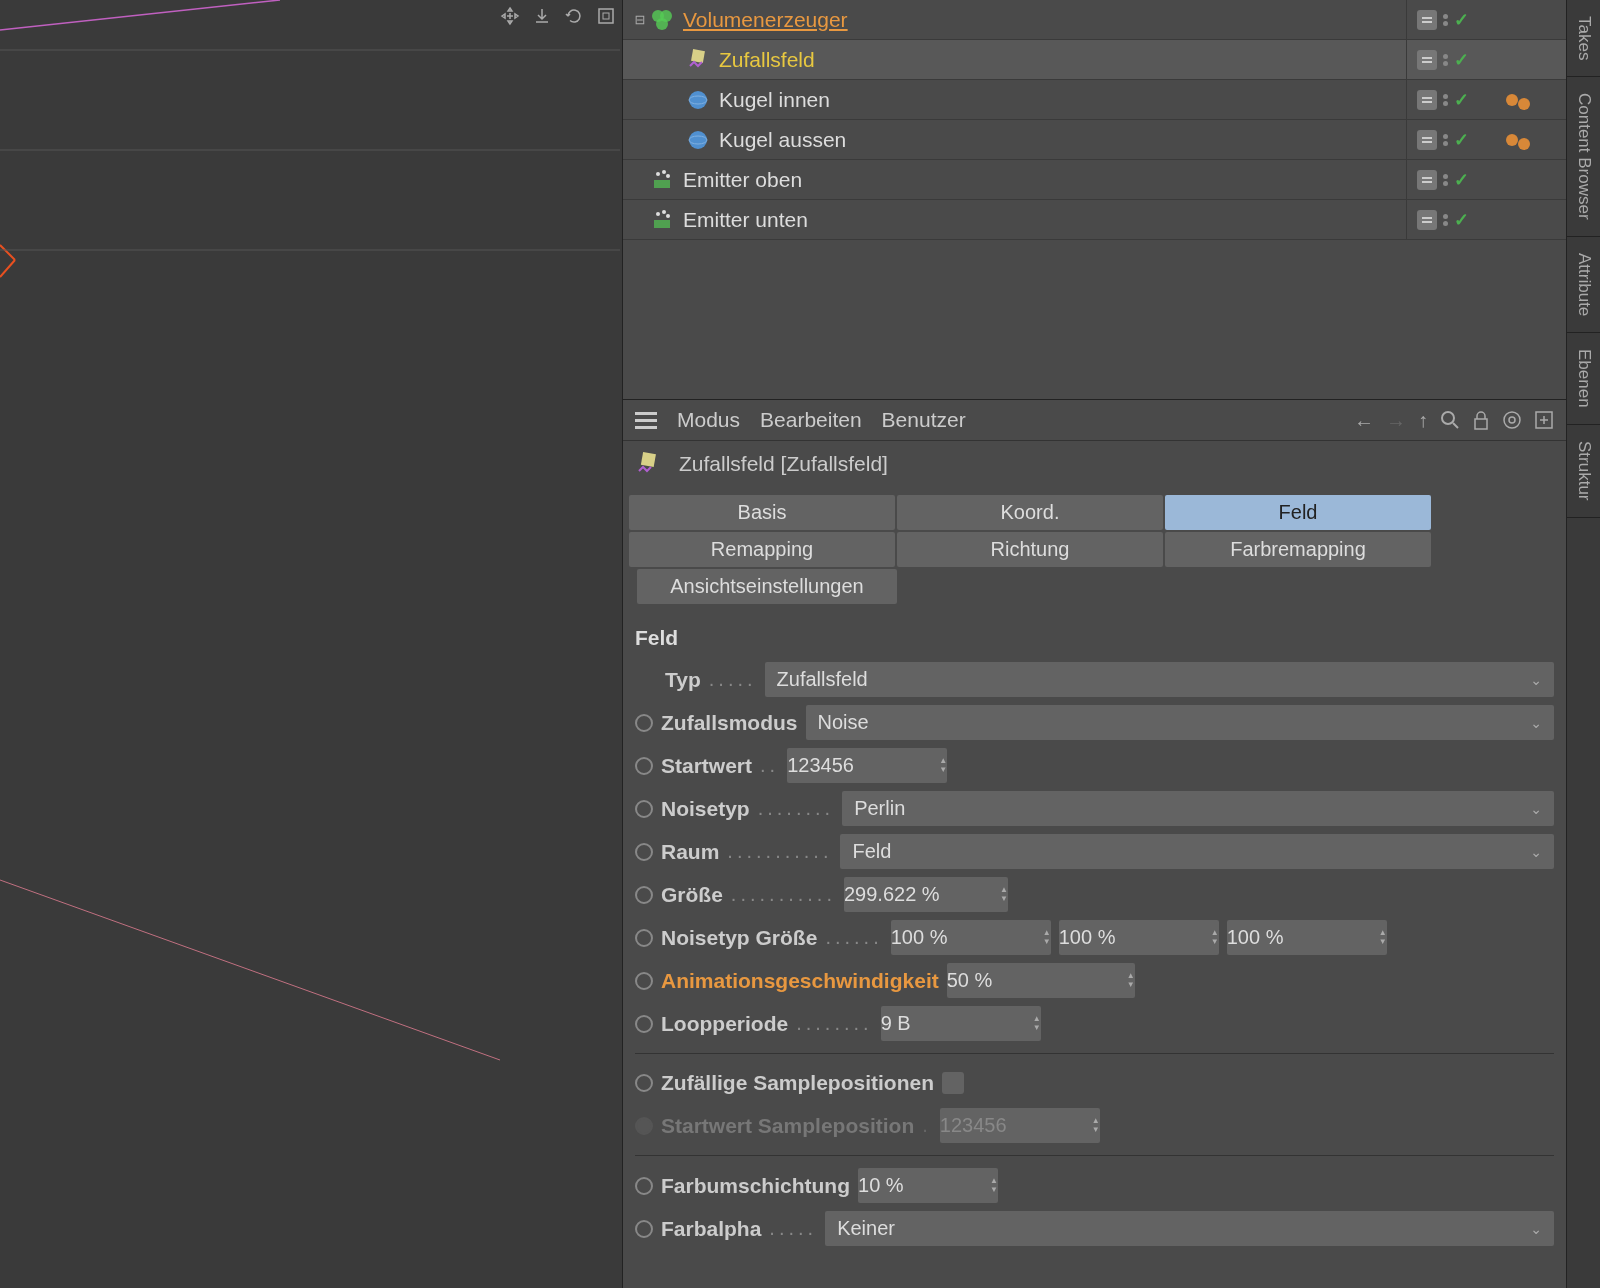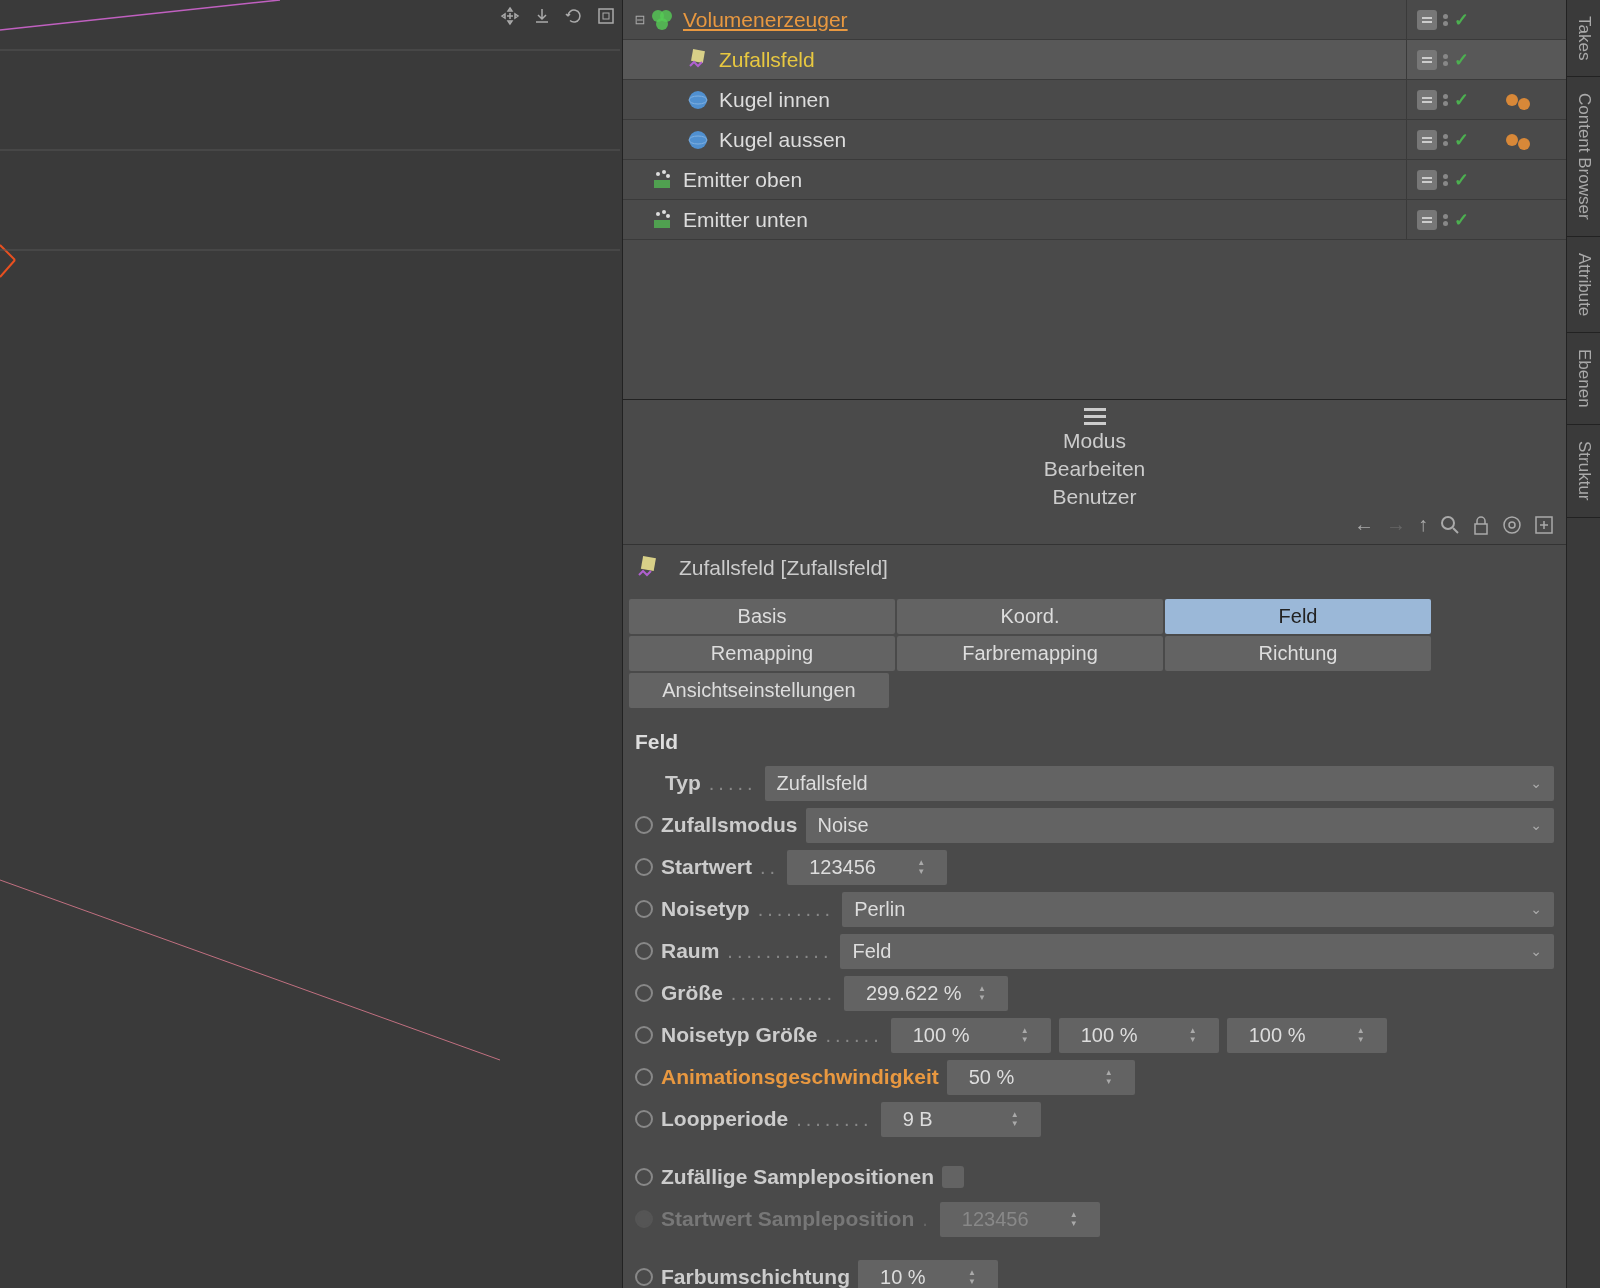--- a/index.html
+++ b/index.html
@@ -20,44 +20,44 @@
 .obj-label.yellow { color: #e8c840; }
 .obj-label.white { color: #ddd; }
 .obj-tags { width: 100px; display: flex; align-items: center; gap: 6px; justify-content: flex-start; padding-left: 10px; border-left: 1px solid #3a3a3a; height: 100%; }
 .tag-box { width: 20px; height: 20px; background: #777; border-radius: 3px; display: flex; align-items: center; justify-content: center; }
 .tag-dots { display: flex; flex-direction: column; gap: 2px; }
 .dot { width: 5px; height: 5px; border-radius: 50%; background: #888; }
 .check { color: #4caf50; font-size: 18px; font-weight: bold; }
 .obj-extra { width: 60px; display: flex; align-items: center; gap: 4px; }
 .orange-dot { width: 12px; height: 12px; border-radius: 50%; background: #d88838; }
 .attr-manager { flex: 1; background: #4a4a4a; display: flex; flex-direction: column; overflow: hidden; }
-.attr-header { display: flex; align-items: center; padding: 8px 12px; gap: 4px; border-bottom: 1px solid #333; flex-direction: column; }
+.attr-header { display: flex; align-items: center; padding: 8px 12px; gap: 20px; border-bottom: 1px solid #333; }
 .hamburger { display: flex; flex-direction: column; gap: 4px; }
 .hamburger span { width: 22px; height: 3px; background: #ccc; }
 .attr-menu { font-size: 21px; color: #ccc; }
 .attr-tools { margin-left: auto; display: flex; gap: 12px; align-items: center; }
 .attr-tool { color: #aaa; font-size: 20px; }
 .attr-title-row { display: flex; align-items: center; padding: 10px 12px; gap: 10px; }
 .attr-title { font-size: 21px; color: #ccc; }
 .tabs { display: flex; flex-wrap: wrap; padding: 8px 6px; gap: 2px; }
 .tab { padding: 6px 20px; background: #636363; font-size: 20px; color: #ddd; border-radius: 2px; text-align: center; }
 .tab.active { background: #9bb8d8; color: #222; }
 .tab.w1 { width: 266px; }
-.tab.w2 { width: 260px; }
+.tab.w2 { width: 260px; margin-left: 8px; }
 .section-title { font-size: 21px; font-weight: 600; color: #ddd; padding: 14px 12px 8px; }
 .field-row { display: flex; align-items: center; padding: 4px 12px; gap: 8px; min-height: 42px; }
 .anim-dot { width: 18px; height: 18px; border: 2px solid #888; border-radius: 50%; flex-shrink: 0; }
 .anim-dot.disabled { border-color: #555; background: #555; }
 .field-label { font-size: 21px; color: #ccc; white-space: nowrap; position: relative; font-weight: bold; }
 .field-label.orange { color: #e89840; }
 .field-label.disabled { color: #777; }
 .dots-fill { flex: 0 0 auto; color: #888; font-size: 20px; overflow: hidden; letter-spacing: 4px; }
 .dropdown { background: #636363; padding: 6px 12px; font-size: 20px; color: #ddd; display: flex; align-items: center; justify-content: space-between; border-radius: 2px; }
 .chevron { color: #aaa; font-size: 14px; }
-.num-input { background: #636363; padding: 6px 22px; font-size: 20px; color: #ddd; display: flex; align-items: center; justify-content: space-between; border-radius: 2px; }
+.num-input { background: #636363; padding: 6px 0; font-size: 20px; color: #ddd; display: flex; align-items: center; justify-content: space-between; border-radius: 2px; }
 .num-input.disabled { color: #888; }
 .spinner { display: flex; flex-direction: column; gap: 1px; }
 .spinner span { font-size: 8px; color: #aaa; line-height: 8px; }
 .checkbox { width: 22px; height: 22px; background: #636363; border-radius: 3px; }
 .side-tabs { width: 34px; background: #3a3a3a; display: flex; flex-direction: column; border-left: 1px solid #222; }
 .side-tab { writing-mode: vertical-rl; padding: 16px 6px; font-size: 17px; color: #aaa; text-align: center; border-bottom: 1px solid #222; }
 .hr { height: 1px; background: #333; margin: 8px 12px; }
 svg { display: block; }
 </style>
 </head>
@@ -312,22 +312,22 @@
           </svg>
         </span>
       <span class="attr-title">Zufallsfeld [Zufallsfeld]</span>
     </div>
 
     <div class="tabs">
       <div class="tab w1">Basis</div>
       <div class="tab w1">Koord.</div>
       <div class="tab w1 active">Feld</div>
       <div class="tab w1">Remapping</div>
+      <div class="tab w1">Richtung</div>
       <div class="tab w1">Farbremapping</div>
-      <div class="tab w1">Richtung</div>
       <div class="tab w2">Ansichtseinstellungen</div>
     </div>
 
     <div class="section-title">Feld</div>
 
     <div class="field-row">
       <span style="width:22px"></span>
       <span class="field-label">Typ</span>
       <span class="dots-fill">.....</span>
       <div class="dropdown" style="flex:1">

